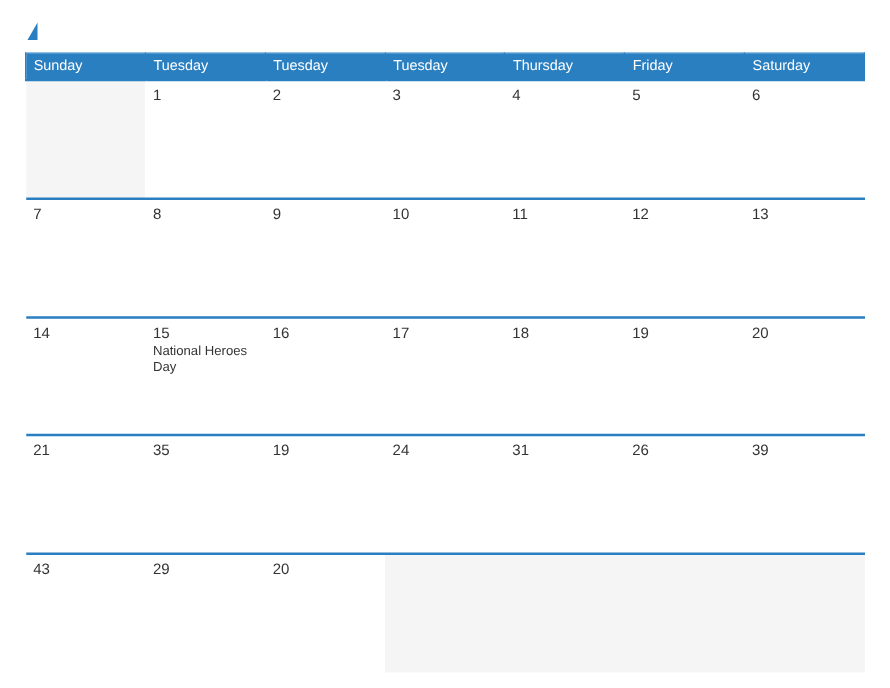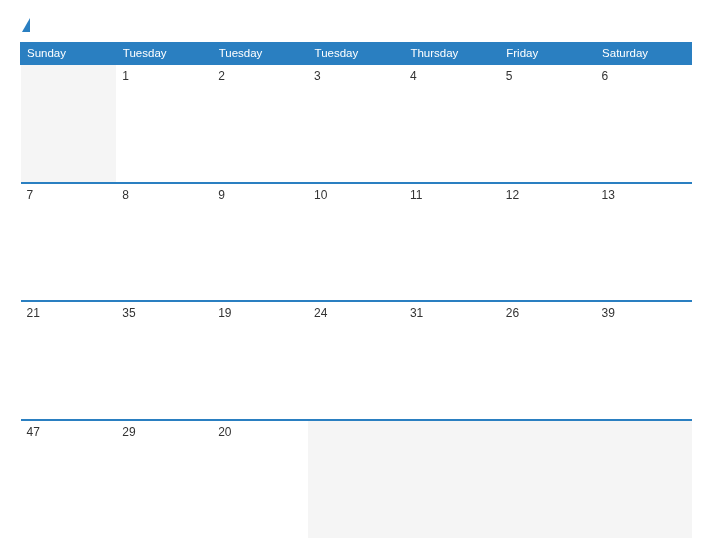--- a/index.html
+++ b/index.html
@@ -190,20 +190,44 @@
           <td>
             <span class="day-num">11</span>
           </td>
           <td>
             <span class="day-num">12</span>
           </td>
           <td>
             <span class="day-num">13</span>
           </td>
         </tr>
+        <tr>
+          <td>
+            <span class="day-num">14</span>
+          </td>
+          <td>
+            <span class="day-num">15</span>
+            <span class="event-name">National Heroes Day</span>
+          </td>
+          <td>
+            <span class="day-num">16</span>
+          </td>
+          <td>
+            <span class="day-num">17</span>
+          </td>
+          <td>
+            <span class="day-num">18</span>
+          </td>
+          <td>
+            <span class="day-num">19</span>
+          </td>
+          <td>
+            <span class="day-num">20</span>
+          </td>
+        </tr>
         <tr class="alt-row">
           <td>
             <span class="day-num">21</span>
           </td>
           <td>
             <span class="day-num">35</span>
           </td>
           <td>
             <span class="day-num">19</span>
           </td>
@@ -215,21 +239,21 @@
           </td>
           <td>
             <span class="day-num">26</span>
           </td>
           <td>
             <span class="day-num">39</span>
           </td>
         </tr>
         <tr>
           <td>
-            <span class="day-num">47</span>
+            <span class="day-num">43</span>
           </td>
           <td>
             <span class="day-num">29</span>
           </td>
           <td>
             <span class="day-num">20</span>
           </td>
           <td class="empty"></td>
           <td class="empty"></td>
           <td class="empty"></td>

